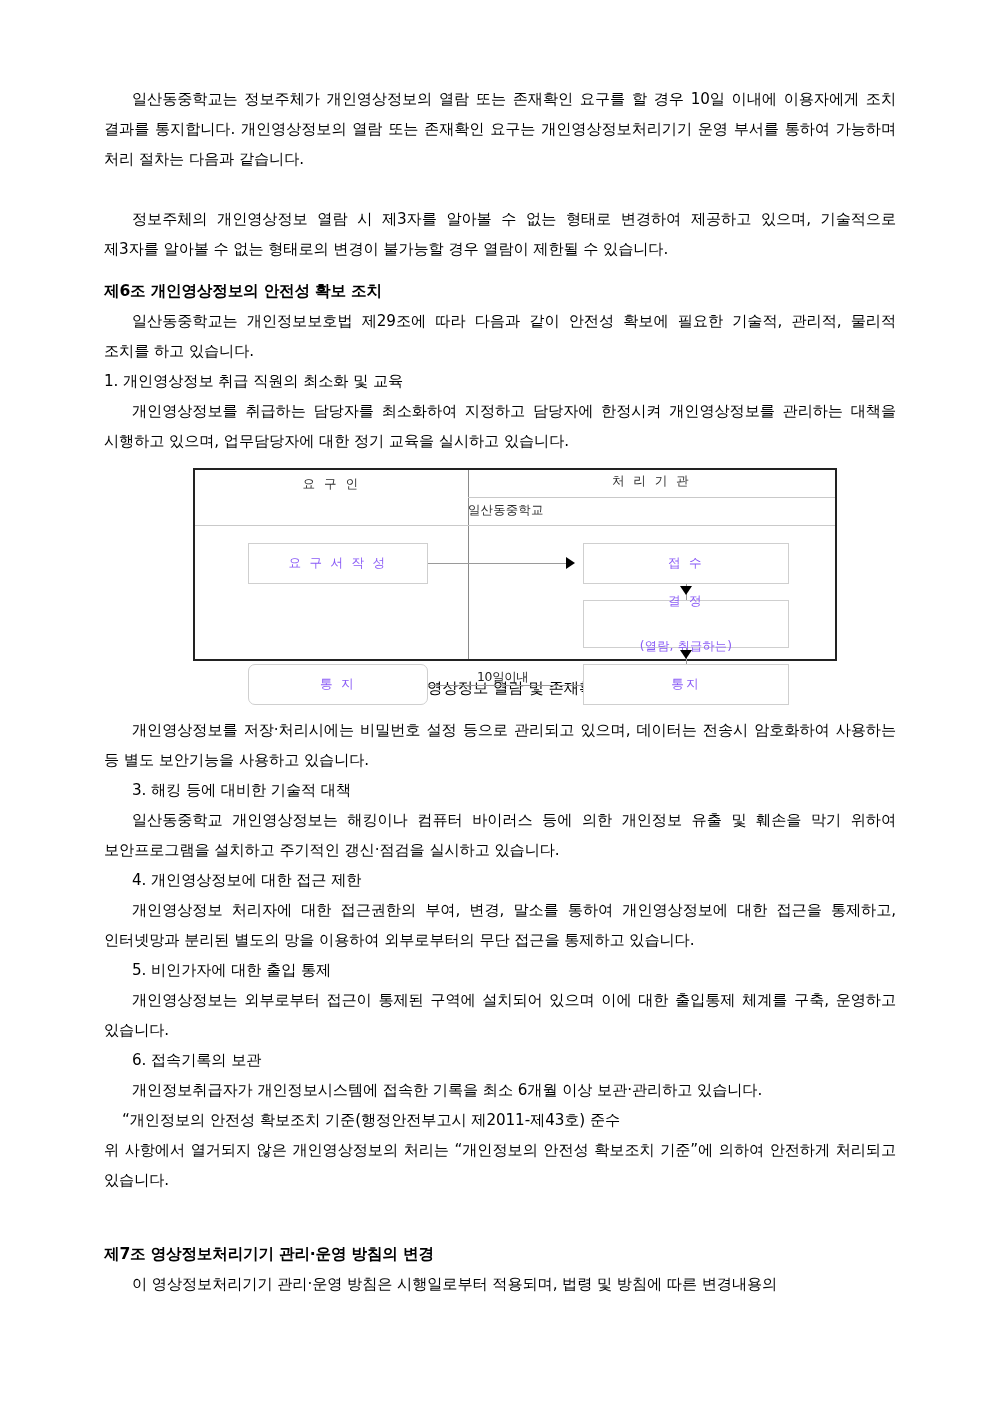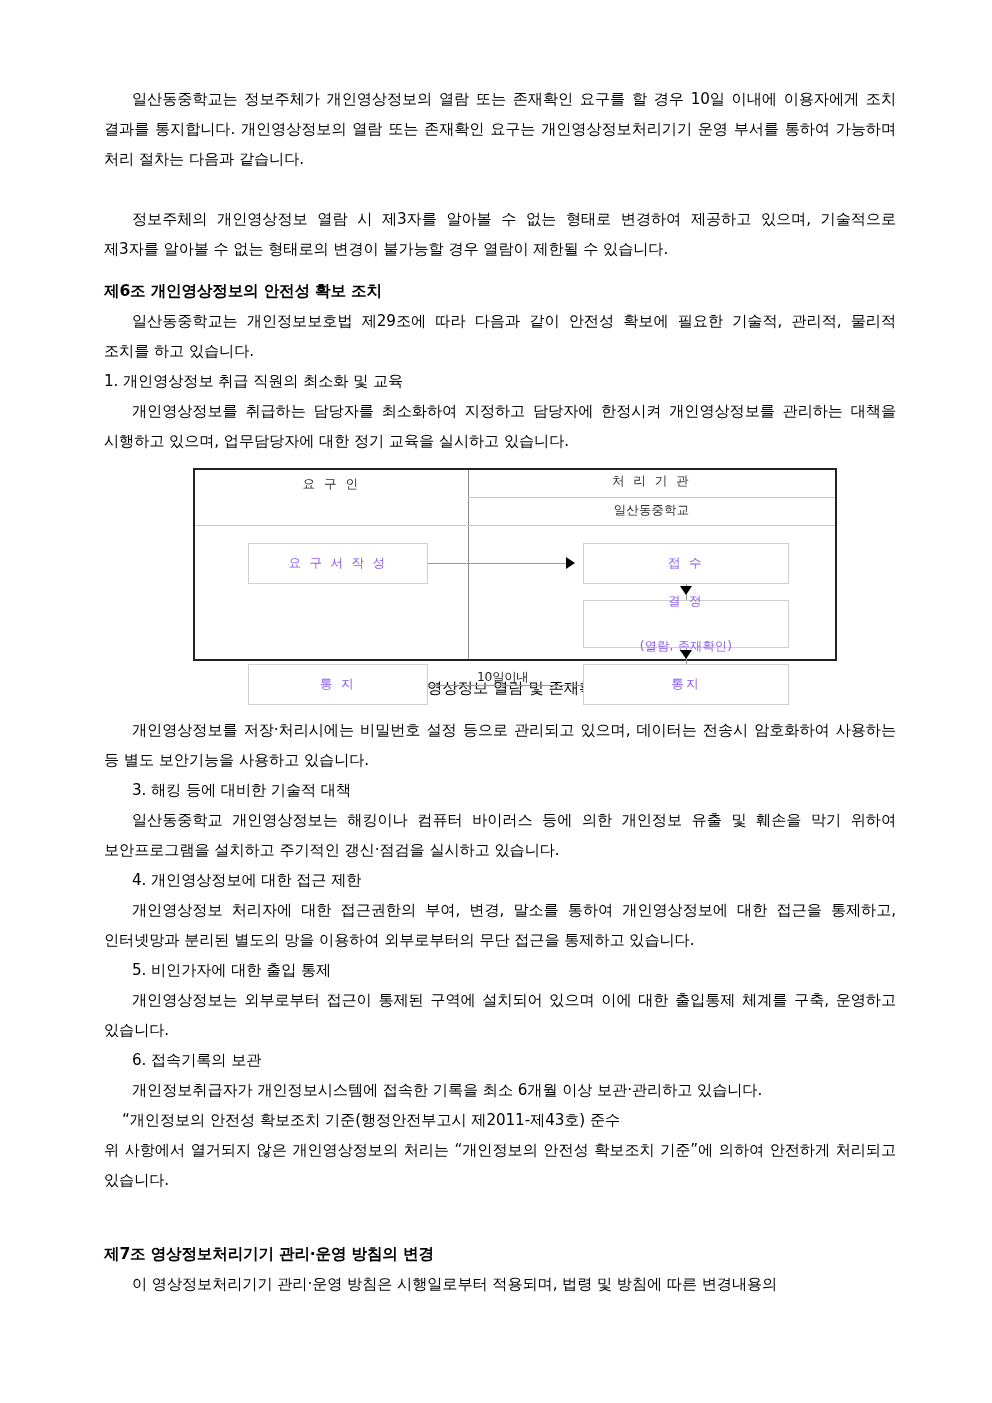--- a/index.html
+++ b/index.html
@@ -111,21 +111,20 @@
     font-size: 12.6px;
     color: #2d2d2d;
     text-align: center;
     letter-spacing: 2.4px;
     white-space: nowrap;
   }
   .flow .hdr-sub {
     position: absolute;
     font-size: 12.4px;
     color: #2d2d2d;
-    text-align: center;
     letter-spacing: 0.2px;
     white-space: nowrap;
   }
   .node {
     position: absolute;
     border: 1.6px solid #cfcfcf;
     background: #ffffff;
     box-sizing: border-box;
     display: flex;
     flex-direction: column;
@@ -228,35 +227,35 @@
 
         <div class="node" style="left:388px; top:73px; width:206px; height:41px;">
           <span>접 수</span>
         </div>
 
         <div class="conn v" style="left:491px; top:114px; height:26px;"></div>
         <div class="arrow-down" style="left:485px; top:116px;"></div>
 
         <div class="node" style="left:388px; top:130px; width:206px; height:48px;gap:24px;">
           <span>결 정</span>
-          <span class="sub">(열람, 존재확인)</span>
+          <span class="sub">(열람, 취급하는)</span>
         </div>
 
         <div class="conn v" style="left:491px; top:178px; height:26px;"></div>
         <div class="arrow-down" style="left:485px; top:180px;"></div>
 
         <div class="node" style="left:388px; top:194px; width:206px; height:41px;">
           <span>통지</span>
         </div>
 
         <div class="conn h" style="left:207px; top:215px; width:181px;"></div>
         <div class="arrow-left" style="left:198px; top:209px;"></div>
         <div class="edge-label" style="left:282px; top:199px;">10일이내</div>
 
-        <div class="node" style="left:53px; top:194px; width:180px; height:41px;">
+        <div class="node" style="left:53px; top:194px; width:180px; height:41px;border-radius:7px;">
           <span>통 지</span>
         </div>
 
       </div>
 
       <p class="figure-caption">[별지1] 개인영상정보 열람 및 존재확인 청구서</p>
     </div>
 
     <div class="gap-sm"></div>
 

